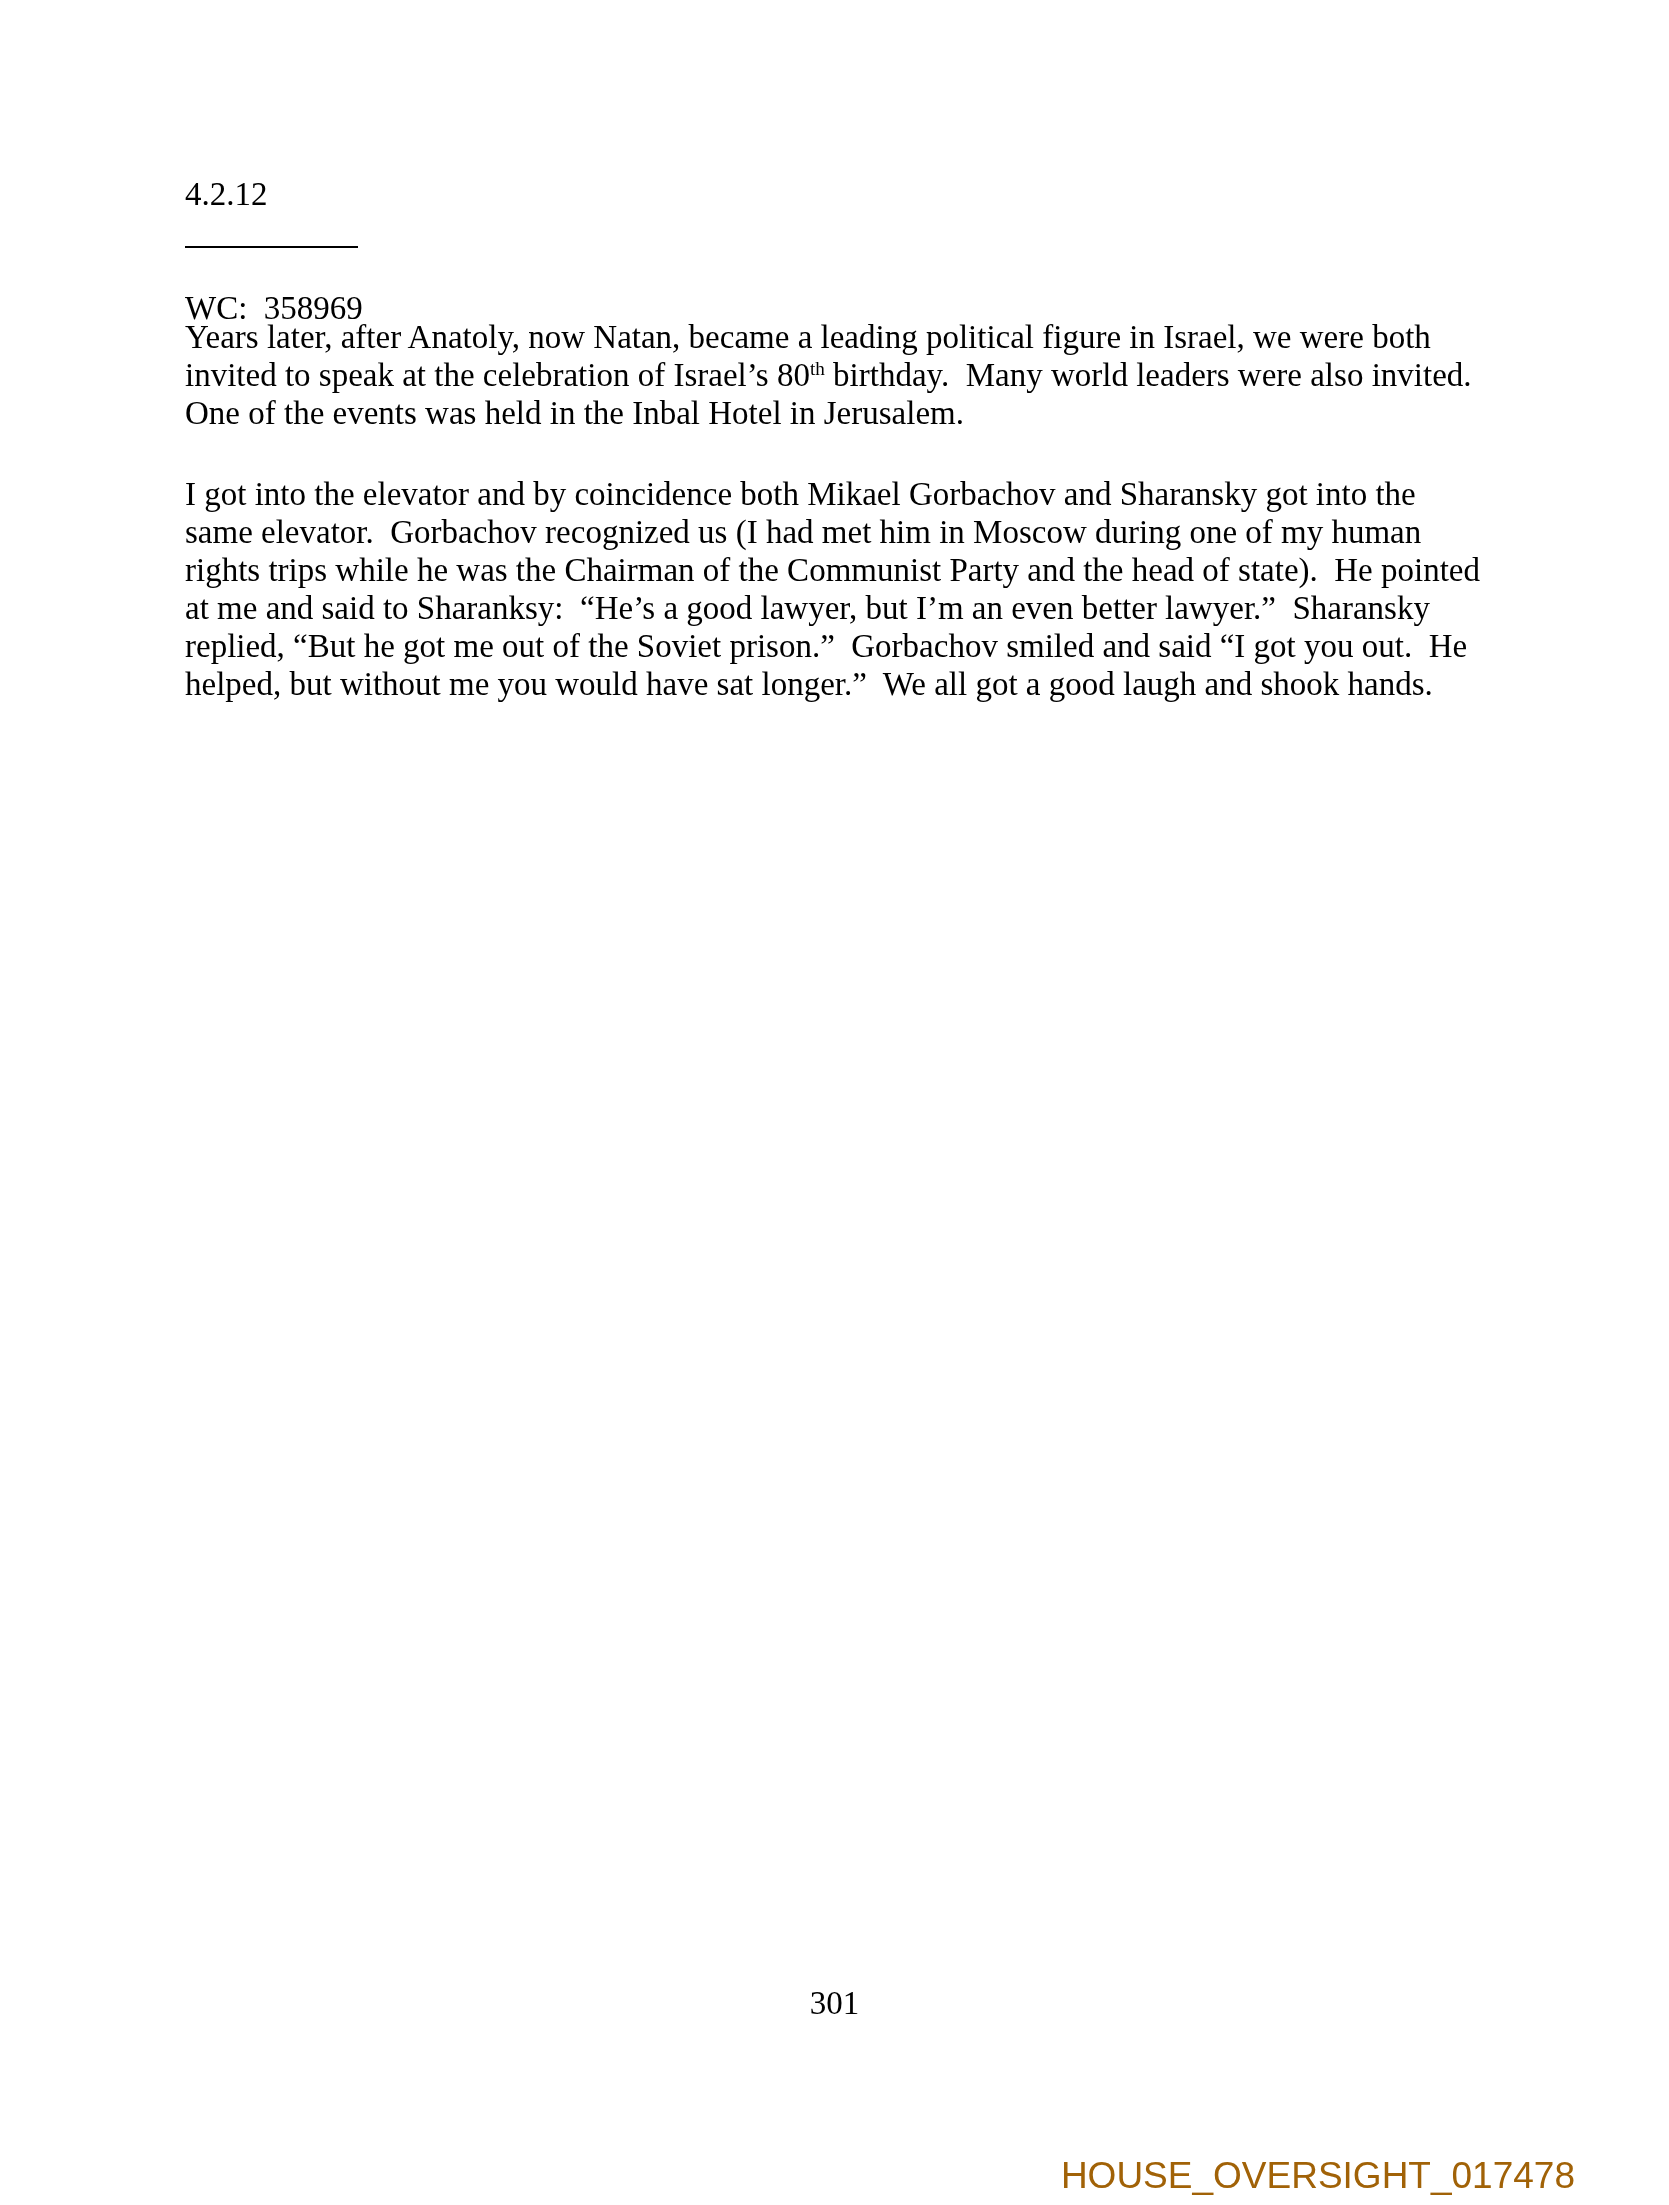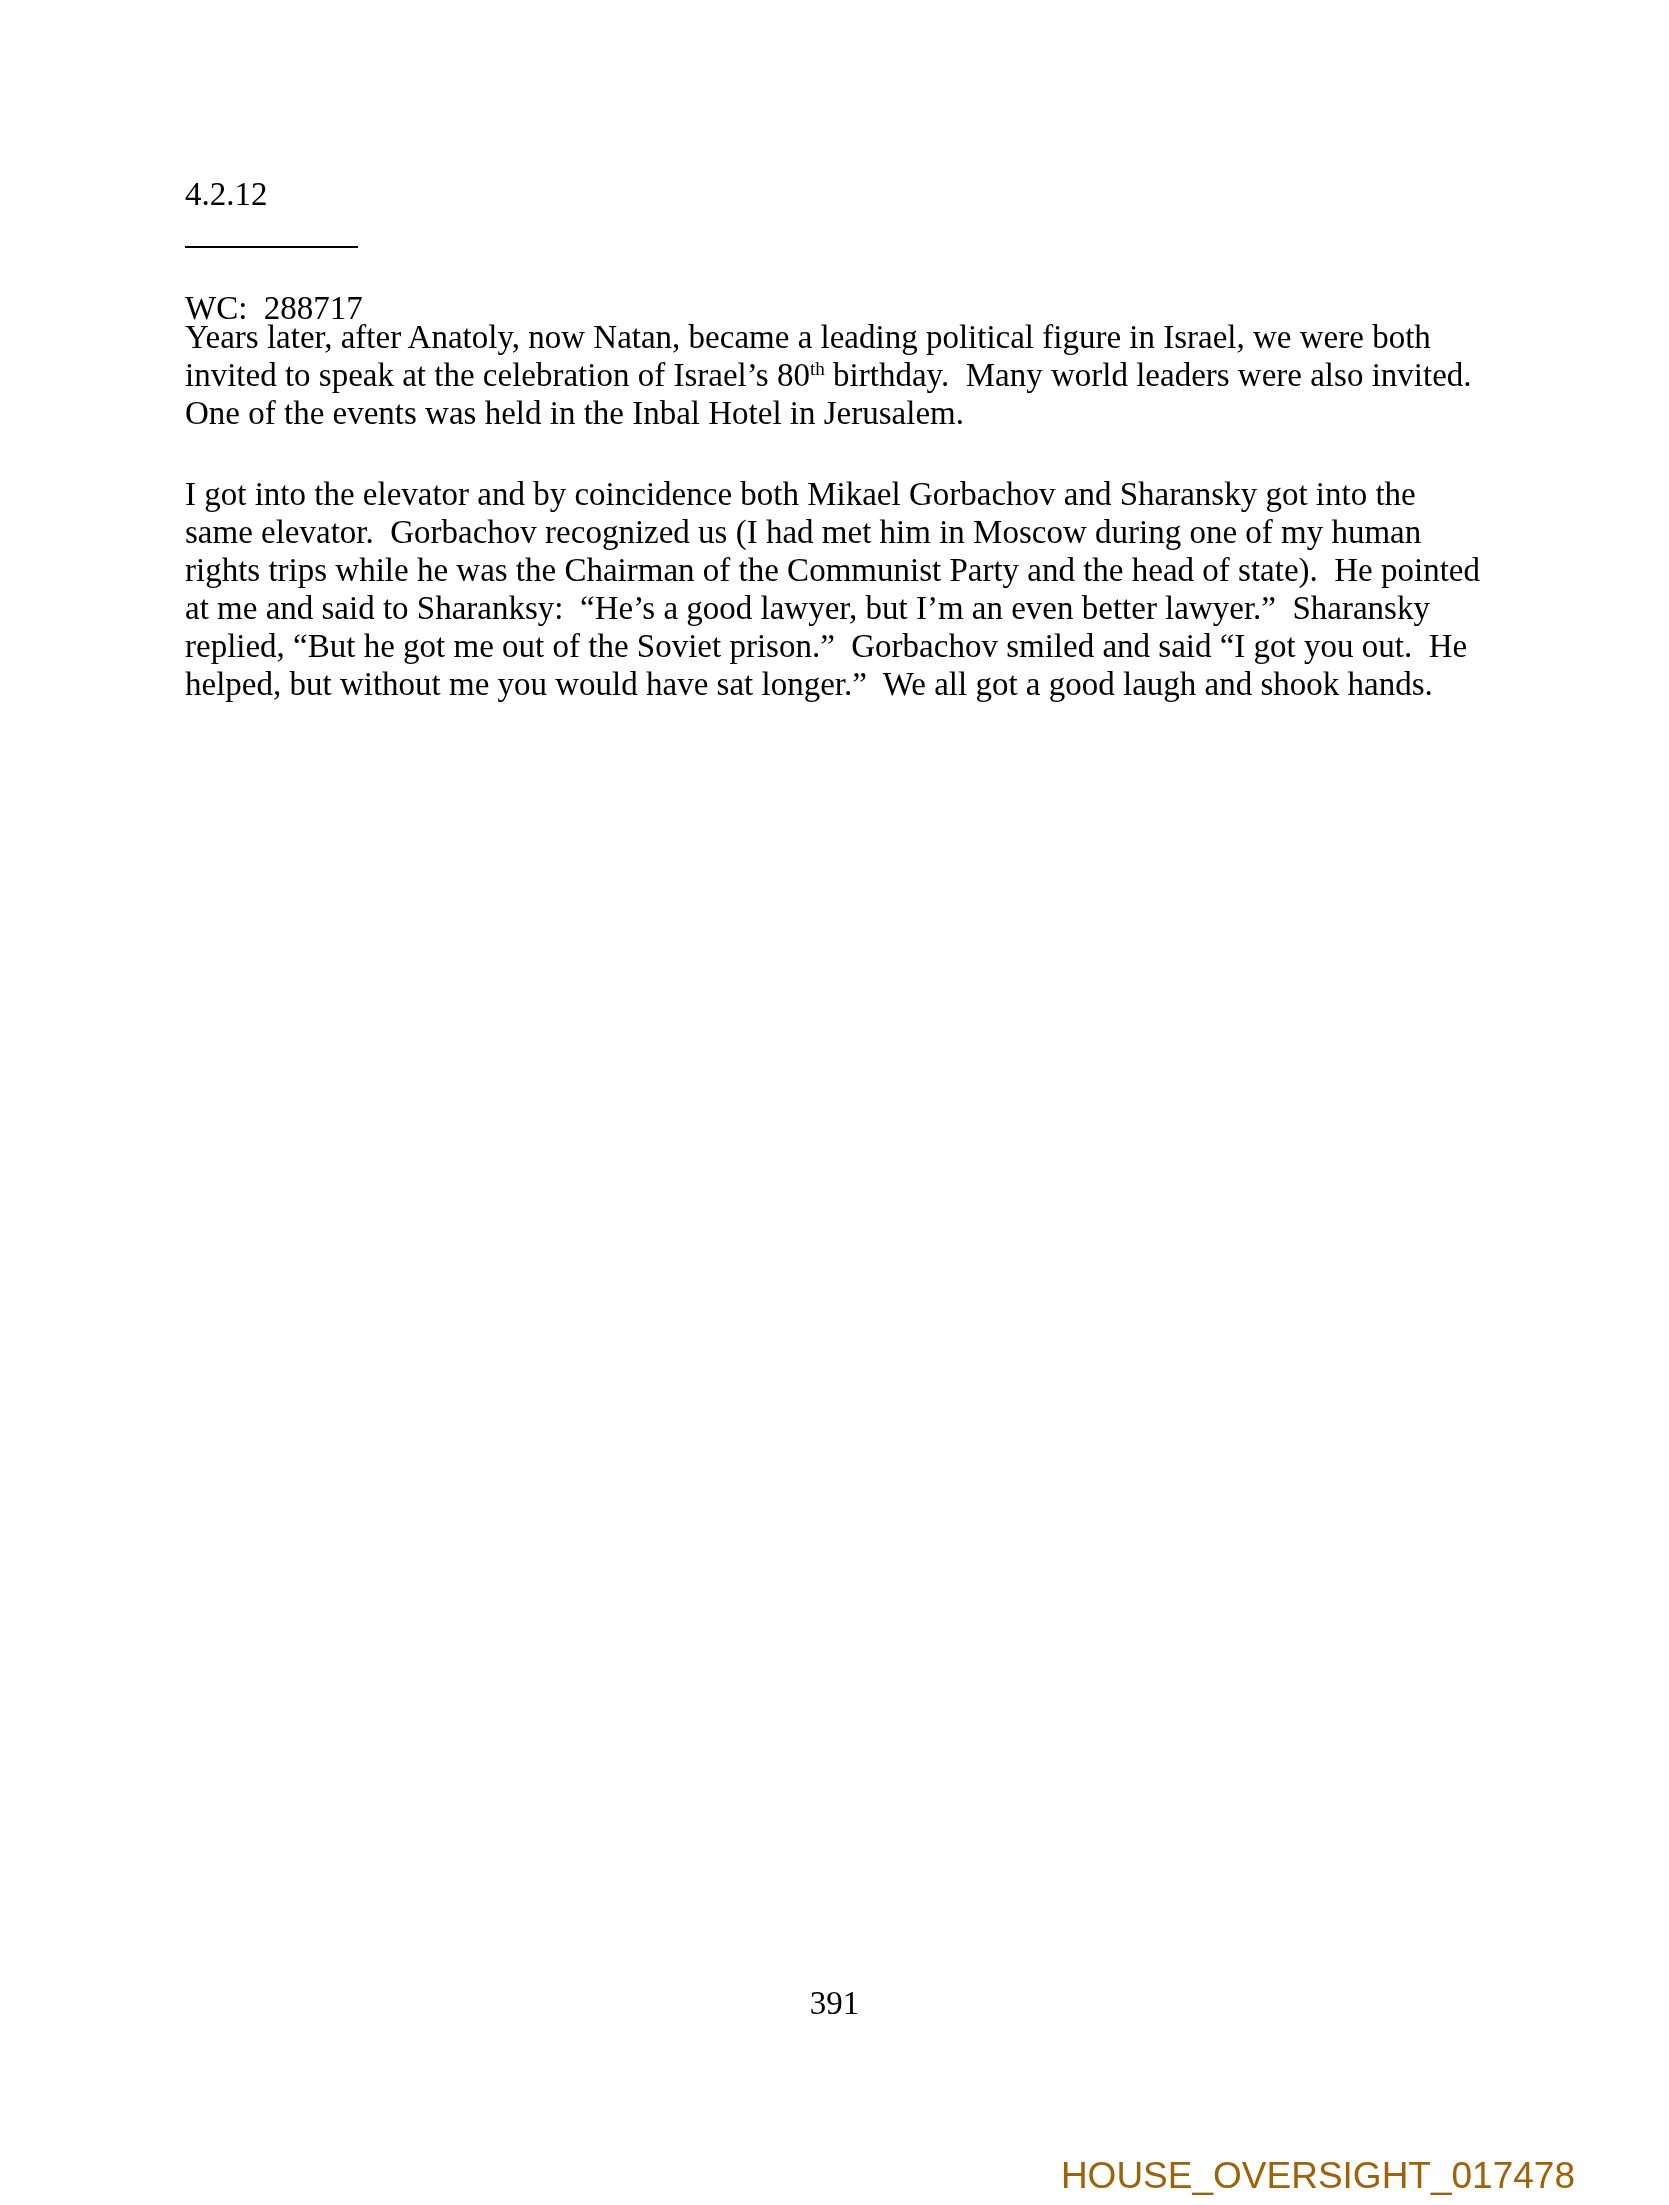--- a/index.html
+++ b/index.html
@@ -75,27 +75,27 @@
     white-space: nowrap;
   }
 </style>
 </head>
 <body>
 
 <div class="page">
 
   <div class="header-block serif-text">
     <div>4.2.12</div>
-    <div>WC:  288717</div>
+    <div>WC:  358969</div>
   </div>
 
   <div class="blank-line-rule"></div>
 
   <p class="para para-1 serif-text"><span>Years later, after Anatoly, now Natan, became a leading political figure in Israel, we were both invited to speak at the celebration of Israel’s 80</span><sup class="ordinal">th</sup><span> birthday.  Many world leaders were also invited.  One of the events was held in the Inbal Hotel in Jerusalem.</span></p>
 
   <p class="para para-2 serif-text">I got into the elevator and by coincidence both Mikael Gorbachov and Sharansky got into the same elevator.  Gorbachov recognized us (I had met him in Moscow during one of my human rights trips while he was the Chairman of the Communist Party and the head of state).  He pointed at me and said to Sharanksy:  “He’s a good lawyer, but I’m an even better lawyer.”  Sharansky replied, “But he got me out of the Soviet prison.”  Gorbachov smiled and said “I got you out.  He helped, but without me you would have sat longer.”  We all got a good laugh and shook hands.</p>
 
-  <div class="page-number serif-text">391</div>
+  <div class="page-number serif-text">301</div>
 
   <div class="bates-number">HOUSE_OVERSIGHT_017478</div>
 
 </div>
 
 
 </body></html>

